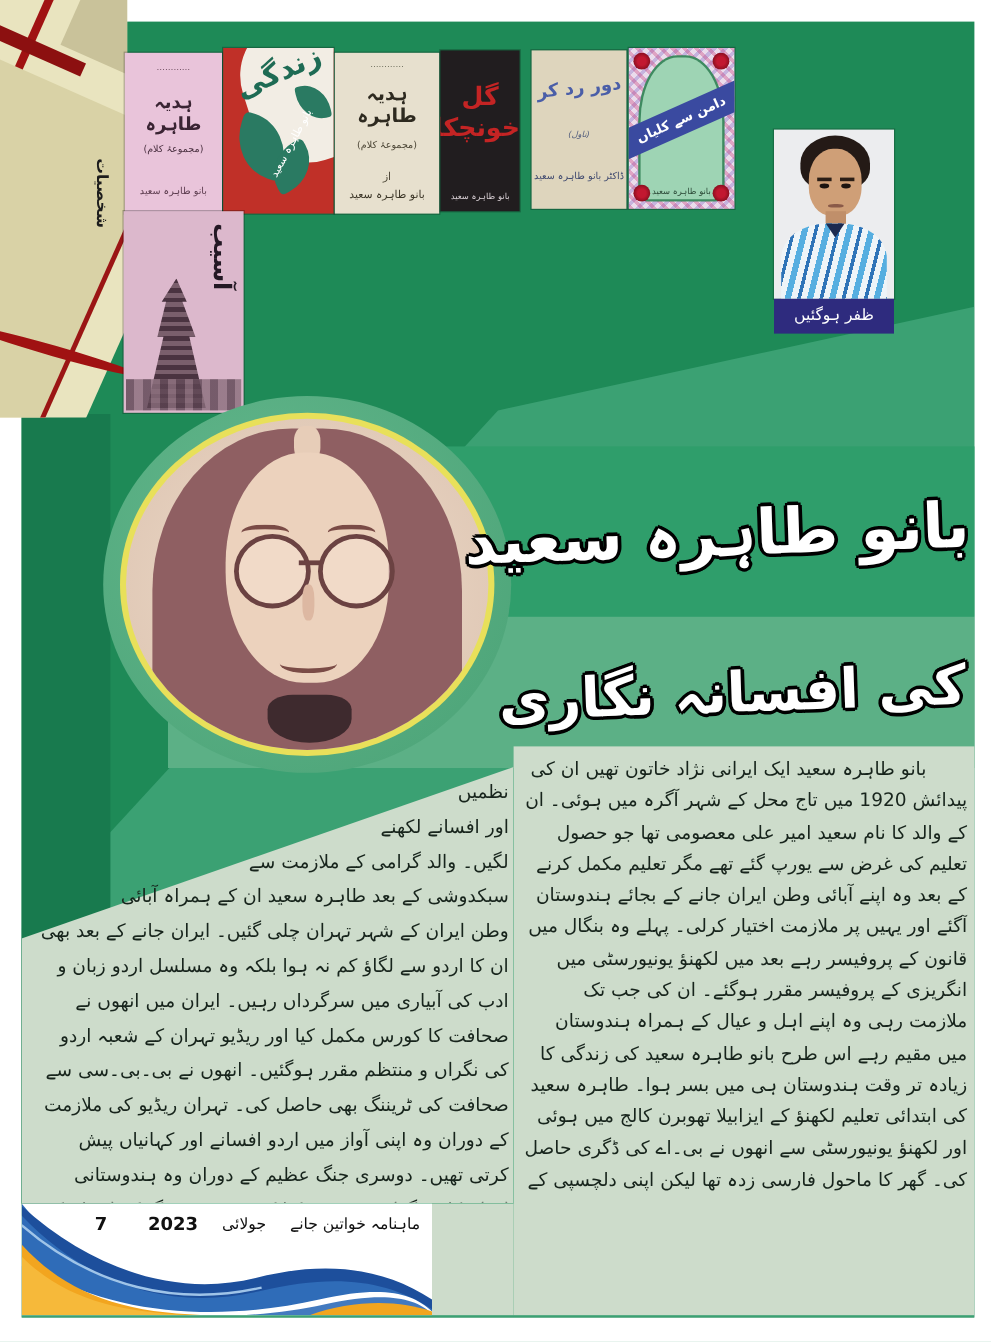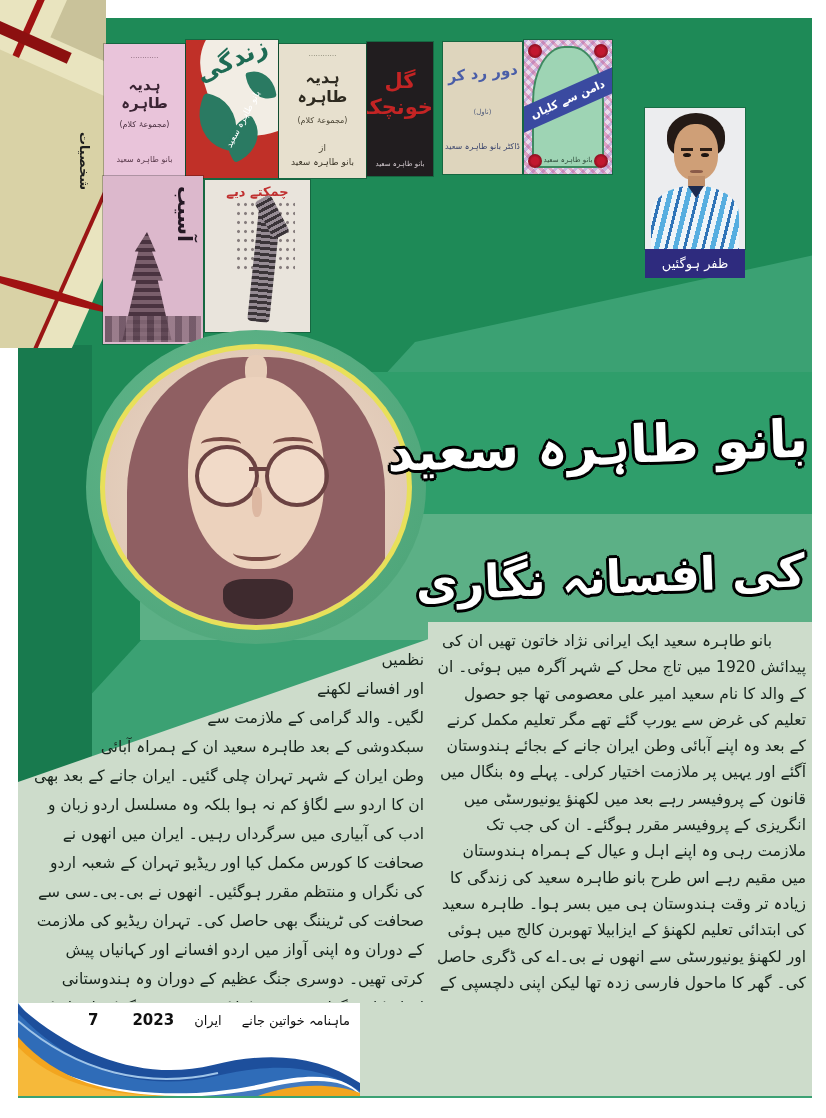--- a/index.html
+++ b/index.html
@@ -57,21 +57,21 @@
   #c3 .tiny{font-size:7px;color:#6a6a58;margin-top:6px;}
   #c3 .ct{font-size:16px;color:#2e2a20;margin-top:10px;}
   #c3 .sub{font-size:8px;color:#4c4636;margin-top:10px;}
   #c3 .by{font-size:9px;color:#4c4636;margin-top:18px;}
   #c3 .auth{font-size:9px;color:#3c3628;margin-top:4px;}
   #c4{left:367px;top:42px;width:66px;height:134px;background:#211d1f;color:#c42424;}
   #c4 .ct{font-size:21px;line-height:26px;margin-top:26px;}
   #c4 .auth{font-size:7px;color:#d8cfd4;margin-top:40px;}
   #c5{left:443px;top:42px;width:79px;height:132px;background:#ded5bd;}
   #c5 .ct{font-size:15px;color:#4a5ea8;margin-top:22px;transform:rotate(-6deg);}
-  #c5 .sub{font-size:7px;color:#55607e;margin-top:26px;}
+  #c5 .sub{font-size:7px;color:#55607e;margin-top:26px;font-style:italic;}
   #c5 .auth{font-size:8px;color:#3e486e;margin-top:26px;}
   #c6{left:524px;top:40px;width:88px;height:134px;background-color:#eadcec;
       background-image:repeating-linear-gradient(45deg,rgba(200,60,120,.35) 0 3px,transparent 3px 7px),
                        repeating-linear-gradient(-45deg,rgba(90,60,180,.25) 0 3px,transparent 3px 7px);}
   #c6 .arch{position:absolute;left:10px;top:8px;width:68px;height:118px;background:#9ed4b4;
       border-radius:45% 45% 6px 6px;box-shadow:0 0 0 2px #3e8a60;}
   #c6 .ribbon{position:absolute;left:-14px;top:48px;width:116px;height:24px;background:#3a4aa0;
       transform:rotate(-24deg);color:#fff;font-size:11px;font-weight:bold;line-height:24px;}
   #c6 .dot{position:absolute;width:14px;height:14px;border-radius:50%;
       background:radial-gradient(#c21830 35%,#8c0f20 70%);}
@@ -232,26 +232,20 @@
     <div class="dot" style="right:4px;bottom:6px;"></div>
     <div class="ribbon">دامن سے کلیاں</div>
     <div class="auth">بانو طاہرہ سعید</div>
   </div>
 
   <div class="cover" id="c7">
     <div class="temple"></div>
     <div class="wall"></div>
     <div class="ct">آسیب</div>
   </div>
-  <div class="cover" id="c8">
-    <div class="ct">چمکتے دیے</div>
-    <div class="spk"></div>
-    <div class="tower"></div>
-    <div class="bend"></div>
-  </div>
 
   <div class="abs" id="author-photo">
     <div class="hair"></div>
     <div class="face"></div>
     <div class="brow b1"></div>
     <div class="brow b2"></div>
     <div class="eye e1"></div>
     <div class="eye e2"></div>
     <div class="mouth"></div>
     <div class="neck"></div>
@@ -295,19 +289,19 @@
       <path d="M0,10 C55,68 125,90 198,73 C258,59 302,62 342,88 L342,80 C300,52 250,48 195,62 C130,78 60,56 0,2 Z" fill="#1d4f9c"></path>
       <path d="M0,46 C70,96 170,98 248,80 C300,68 326,74 342,90 L342,93 L0,93 Z" fill="#ffffff"></path>
       <path d="M0,52 C70,100 180,100 252,84 C302,73 328,78 342,92 L342,93 L0,93 Z" fill="#2f6cb8" opacity="0.9"></path>
       <path d="M0,34 C40,78 90,92 160,93 L0,93 Z" fill="#f2a51f"></path>
       <path d="M0,44 C36,80 80,90 140,93 L0,93 Z" fill="#f6b93a"></path>
       <path d="M240,93 C275,80 315,80 342,90 L342,93 Z" fill="#f2a51f"></path>
       <path d="M0,18 C60,70 130,86 200,70" stroke="#9fc4e8" stroke-width="2" fill="none"></path>
     </svg>
     <div id="footer-text">
       <span class="mag">ماہنامہ خواتین جانے</span>
-      <span class="mon">ایران</span>
+      <span class="mon">جولائی</span>
       <span class="yr">2023</span>
       <span class="pg">7</span>
     </div>
   </div>
 
 </div>
 
 </body></html>

